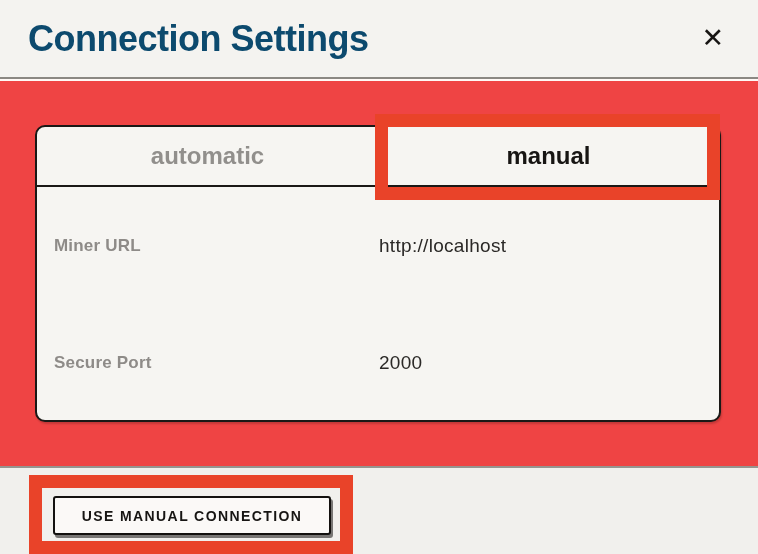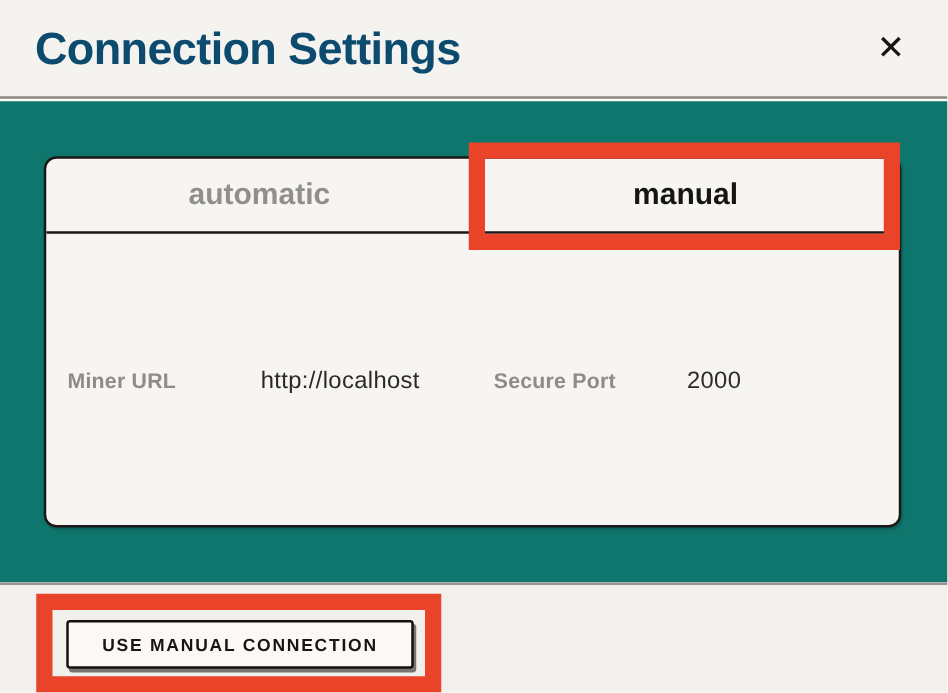--- a/index.html
+++ b/index.html
@@ -29,21 +29,21 @@
     font-size: 27px; font-weight: 400; color: #171513;
     background: none; border: none; cursor: pointer;
     line-height: 1; padding: 2px 6px;
     font-family: "Liberation Sans", sans-serif;
   }
 
   
   .modal-body {
     position: absolute; left: 0; top: 81px;
     width: 758px; height: 385px;
-    background: #0f766e;
+    background: #ef4444;
     text-decoration: underline;
   }
 
   .settings-panel {
     position: absolute; left: 35px; top: 44px;
     width: 686px; height: 297px;
     background: #f6f5f2;
     border: 2px solid #1a1816;
     border-radius: 10px;
     box-shadow: 1px 2px 2px rgba(0,0,0,0.18);
@@ -55,21 +55,21 @@
   }
   .tab {
     flex: 1; display: flex; align-items: center; justify-content: center;
     font-size: 24px; font-weight: 700; cursor: pointer;
     background: transparent; border: none;
     font-family: "Liberation Sans", sans-serif;
   }
   .tab.inactive { color: #918f8c; }
   .tab.active   { color: #171513; }
 
-  .field-rows { height: 235px; display: flex; flex-direction: row; }
+  .field-rows { height: 235px; display: flex; flex-direction: column; }
   .field-row {
     flex: 1; display: flex; align-items: center;
   }
   .field-label {
     width: 50%; padding-left: 17px;
     font-size: 17px; font-weight: 700; color: #8e8b88;
     letter-spacing: 0.2px;
   }
   .field-value {
     width: 50%; padding-left: 1px;

